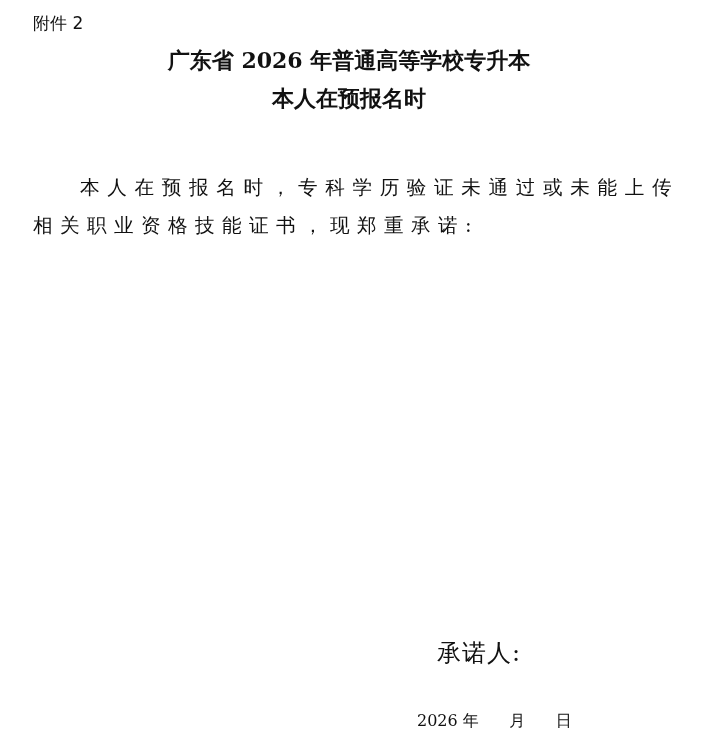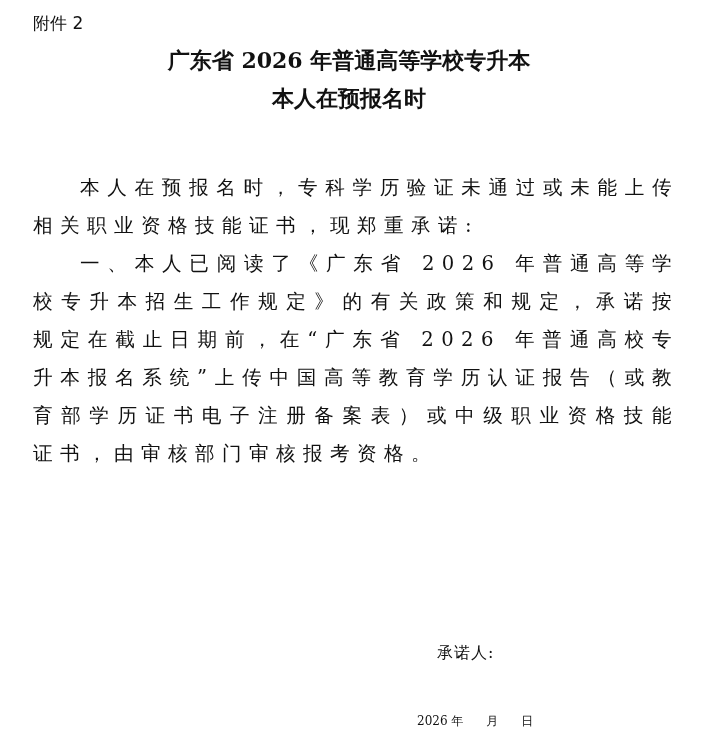--- a/index.html
+++ b/index.html
@@ -23,36 +23,35 @@
     position: absolute; left: 33px; top: 155px; width: 646px;
     font-size: 19.6px; line-height: 38px;
     text-align: justify; text-align-last: left;
     letter-spacing: 7.4px;
     margin-top: 14px;
   }
   .body-text p { margin: 0; text-indent: 2.4em; }
   .body-text p.first { text-indent: 2.4em; }
   .signer {
     position: absolute; left: 437px; top: 640px;
-    font-size: 16px; line-height: 26px; letter-spacing: 1px;
+    font-size: 24px; line-height: 26px; letter-spacing: 1px;
   }
   .date {
     position: absolute; left: 417px; top: 708px;
-    font-size: 12px; line-height: 26px; white-space: pre;
+    font-size: 16px; line-height: 26px; white-space: pre;
   }
 </style>
 </head>
 <body>
 
 <div>
   <div class="attachment">附件 2</div>
 
   <div class="title l1">广东省 2026 年普通高等学校专升本</div>
   <div class="title l2">本人在预报名时</div>
 
   <div class="body-text">
     <p class="first">本人在预报名时，专科学历验证未通过或未能上传相关职业资格技能证书，现郑重承诺:</p>
-    <p>一、本人已阅读了《广东省 2026 年普通高等学校专升本招生工作规定》的有关政策和规定，承诺按规定在截止日期前，在“广东省 2026 年普通高校专升本报名系统”上传中国高等教育学历认证报告（或教育部学历证书电子注册备案表）或中级职业资格技能证书，由审核部门审核报考资格。</p>
   </div>
 
   <div class="signer">承诺人:</div>
   <div class="date">2026 年      月      日</div>
 </div>
 
 </body></html>

